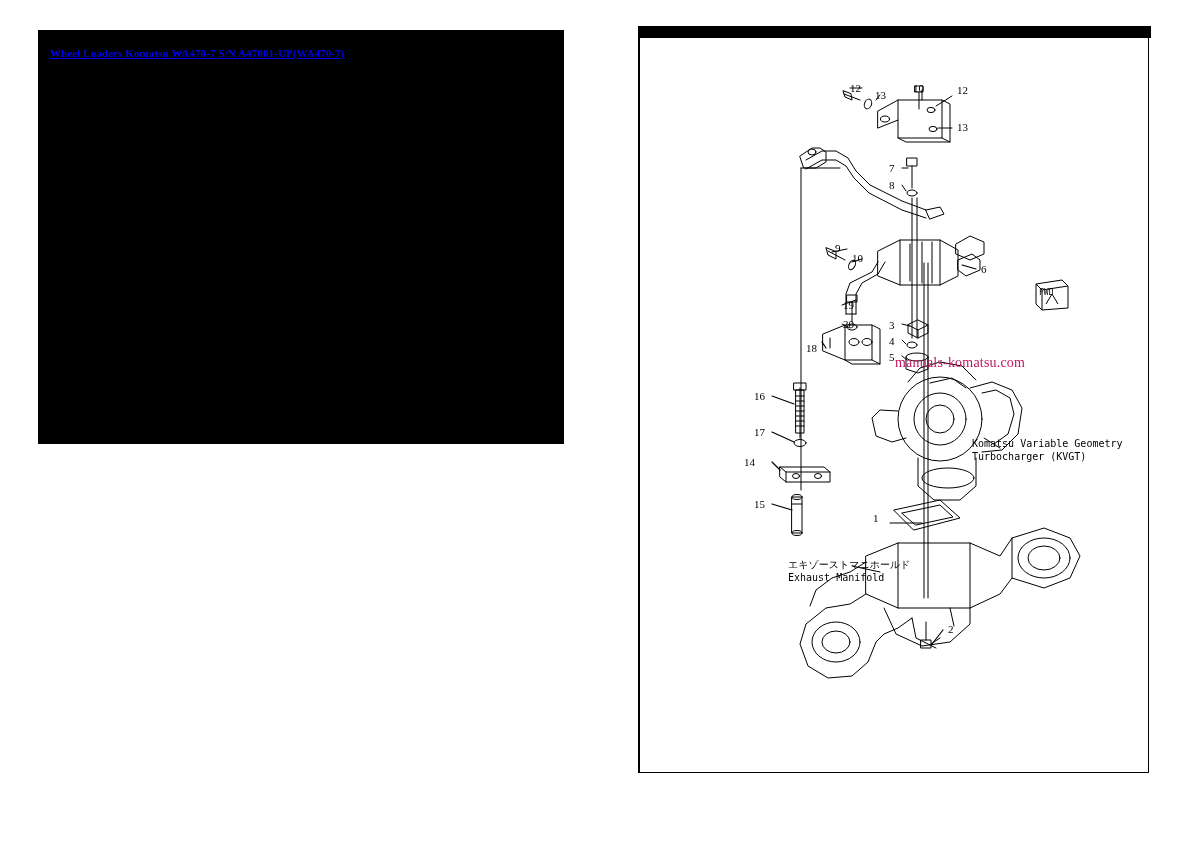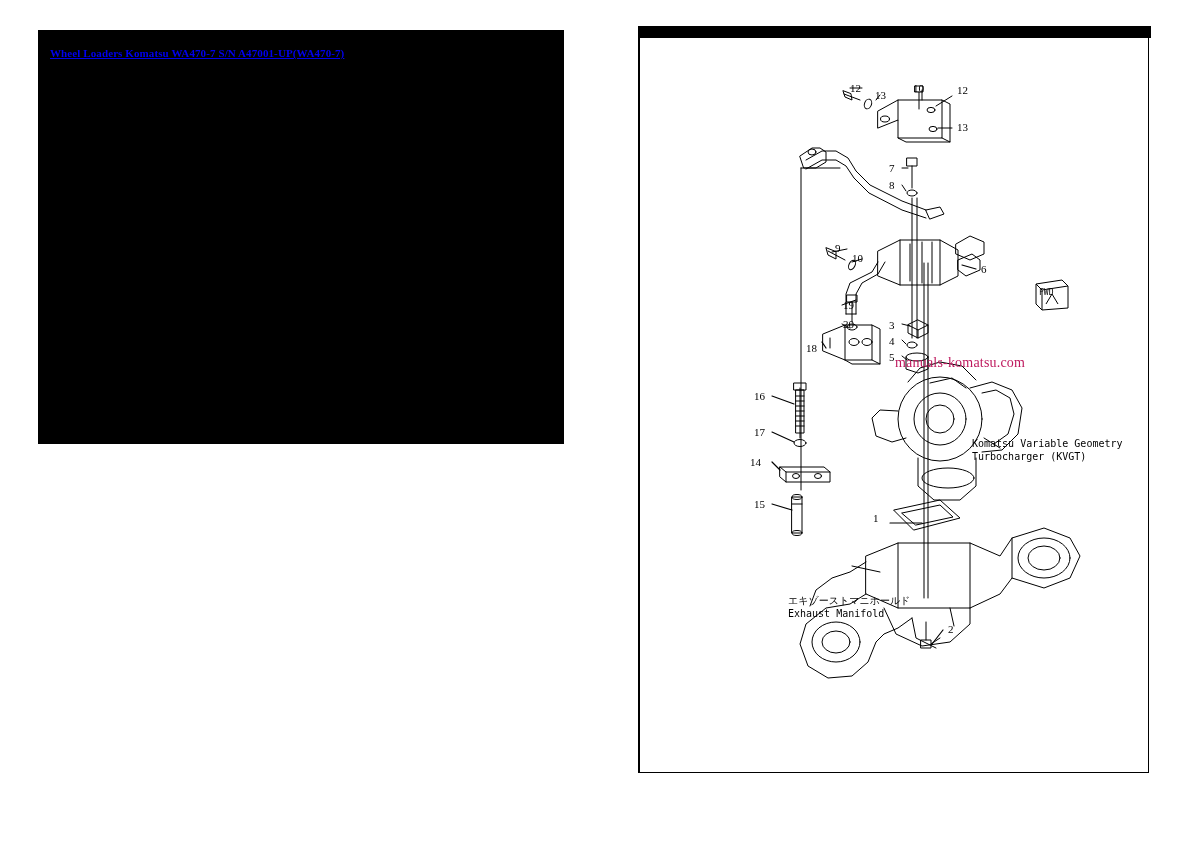--- a/index.html
+++ b/index.html
@@ -282,41 +282,41 @@
       <path d="M14 26 L20 16 L26 26" fill="none" stroke="#000" stroke-width="1"></path>
     </svg>
     <div id="fwd-text">FWD</div>
 
     <div id="watermark">manuals-komatsu.com</div>
 
     <div class="cap" style="left:332px; top:400px;">
       <div>Komatsu Variable Geometry</div>
       <div>Turbocharger (KVGT)</div>
     </div>
-    <div class="cap" style="left:148px; top:521px;margin-top:36px;">
+    <div class="cap" style="left:148px; top:521px;">
       <div>エキゾーストマニホールド</div>
       <div>Exhaust Manifold</div>
     </div>
 
     <div class="lbl" style="left:233px; top:474px;">1</div>
     <div class="lbl" style="left:308px; top:585px;">2</div>
     <div class="lbl" style="left:249px; top:281px;">3</div>
     <div class="lbl" style="left:249px; top:297px;">4</div>
     <div class="lbl" style="left:249px; top:313px;">5</div>
     <div class="lbl" style="left:341px; top:225px;">6</div>
     <div class="lbl" style="left:249px; top:124px;">7</div>
     <div class="lbl" style="left:249px; top:141px;">8</div>
     <div class="lbl" style="left:195px; top:204px;">9</div>
     <div class="lbl" style="left:212px; top:214px;">10</div>
     <div class="lbl" style="left:273px; top:44px;">10</div>
     <div class="lbl" style="left:210px; top:44px;">12</div>
     <div class="lbl" style="left:235px; top:51px;">13</div>
     <div class="lbl" style="left:317px; top:46px;">12</div>
     <div class="lbl" style="left:317px; top:83px;">13</div>
-    <div class="lbl" style="left:110px; top:418px;">14</div>
+    <div class="lbl" style="left:104px; top:418px;">14</div>
     <div class="lbl" style="left:114px; top:460px;">15</div>
     <div class="lbl" style="left:114px; top:352px;">16</div>
     <div class="lbl" style="left:114px; top:388px;">17</div>
     <div class="lbl" style="left:166px; top:304px;">18</div>
     <div class="lbl" style="left:203px; top:261px;">19</div>
     <div class="lbl" style="left:203px; top:280px;">20</div>
 
   </div>
 </div>
 

